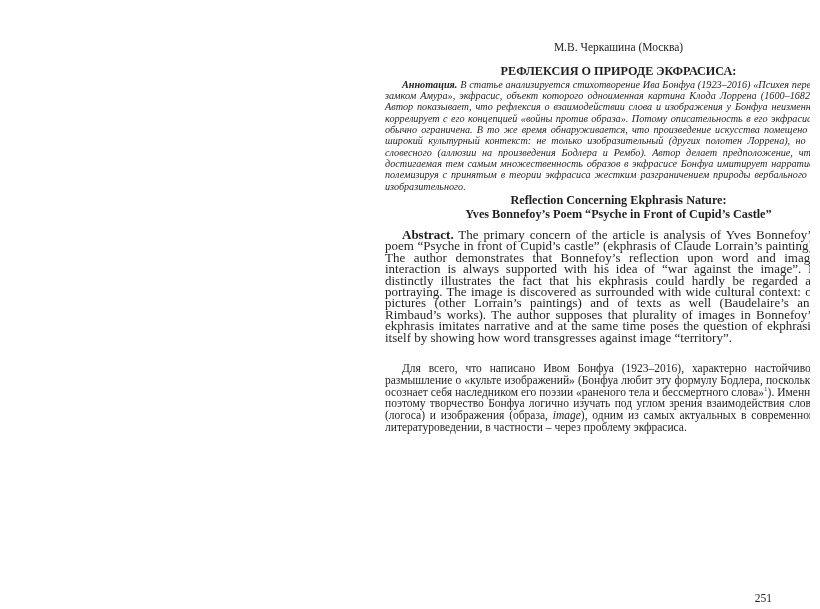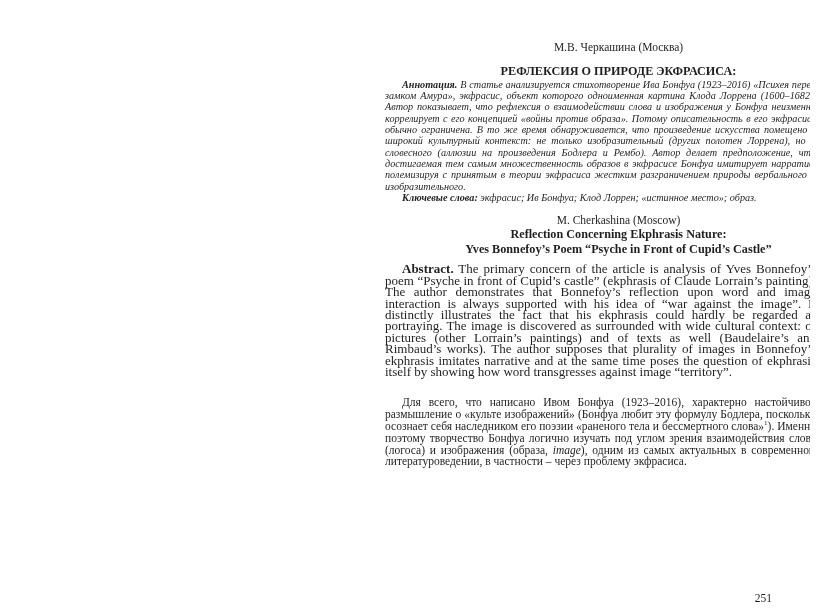--- a/index.html
+++ b/index.html
@@ -97,24 +97,22 @@
 
 <div class="page">
   <div class="content">
 
     <div class="author-line centered">М.В. Черкашина (Москва)</div>
 
     <div class="title-ru centered">РЕФЛЕКСИЯ О ПРИРОДЕ ЭКФРАСИСА:</div>
 
     <div class="abstract-block">
       <p class="para"><span class="bold">Аннотация.</span><span> В статье анализируется стихотворение Ива Бонфуа (1923–2016) «Психея перед замком Амура», экфрасис, объект которого одноименная картина Клода Лоррена (1600–1682). Автор показывает, что рефлексия о взаимодействии слова и изображения у Бонфуа неизменно коррелирует с его концепцией «войны против образа». Потому описательность в его экфрасисе обычно ограничена. В то же время обнаруживается, что произведение искусства помещено в широкий культурный контекст: не только изобразительный (других полотен Лоррена), но и словесного (аллюзии на произведения Бодлера и Рембо). Автор делает предположение, что достигаемая тем самым множественность образов в экфрасисе Бонфуа имитирует нарратив, полемизируя с принятым в теории экфрасиса жестким разграничением природы вербального и изобразительного.</span></p>
-      <p class="para"><span class="bold">Ключевые слова:</span><span> экфрасис; Ив Бонфуа; Клод Лоррен; «истинное место»; образ.</span></p>
     </div>
 
-    <div class="author-line-en centered">M. Cherkashina (Moscow)</div>
 
     <div class="title-en centered">
       <div>Reflection Concerning Ekphrasis Nature:</div>
       <div>Yves Bonnefoy’s Poem “Psyche in Front of Cupid’s Castle”</div>
     </div>
 
     <div class="abstract-block-en">
       <p class="para"><span class="bold">Abstract.</span><span> The primary concern of the article is analysis of Yves Bonnefoy’s poem “Psyche in front of Cupid’s castle” (ekphrasis of Claude Lorrain’s painting). The author demonstrates that Bonnefoy’s reflection upon word and image interaction is always supported with his idea of “war against the image”. It distinctly illustrates the fact that his ekphrasis could hardly be regarded as portraying. The image is discovered as surrounded with wide cultural context: of pictures (other Lorrain’s paintings) and of texts as well (Baudelaire’s and Rimbaud’s works). The author supposes that plurality of images in Bonnefoy’s ekphrasis imitates narrative and at the same time poses the question of ekphrasis itself by showing how word transgresses against image “territory”.</span></p>
     </div>
 

